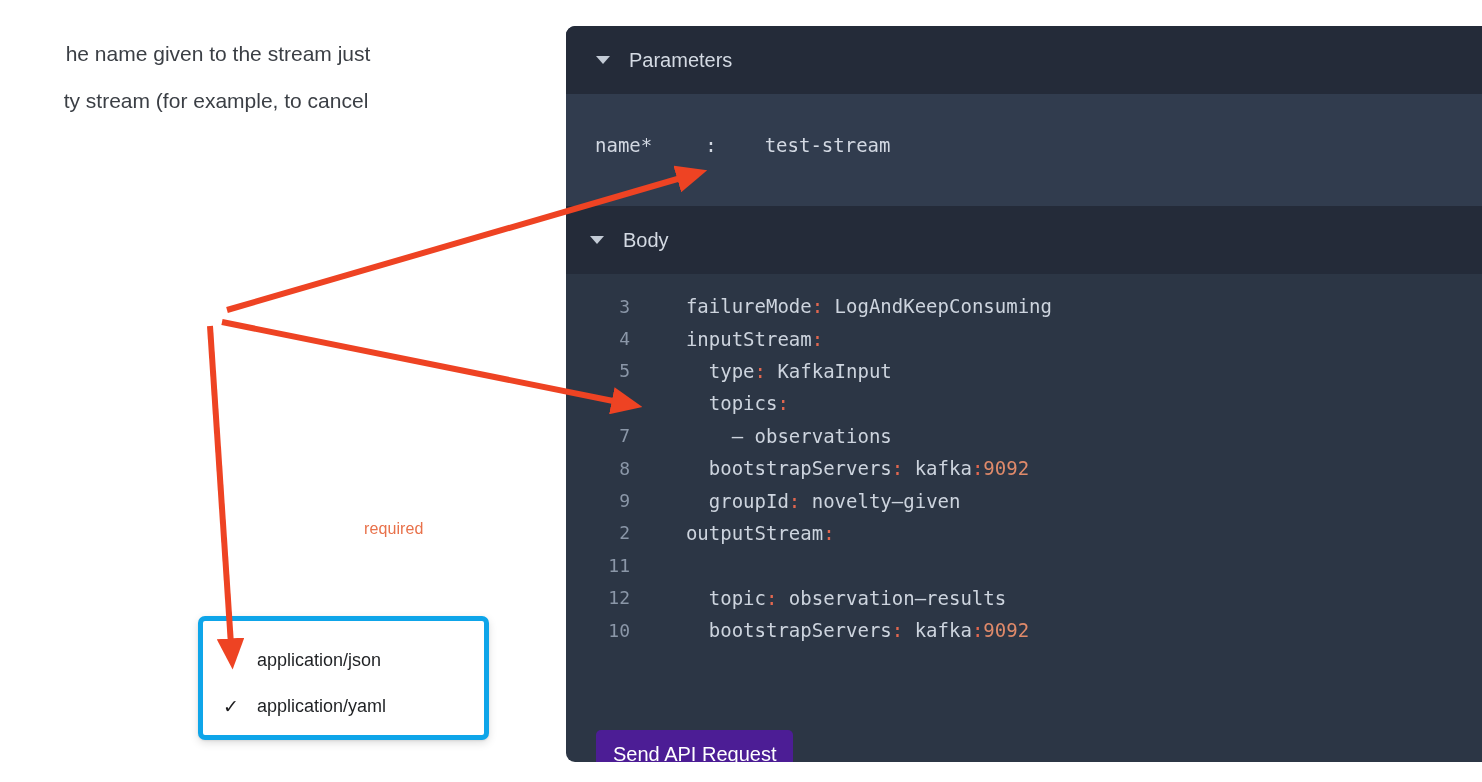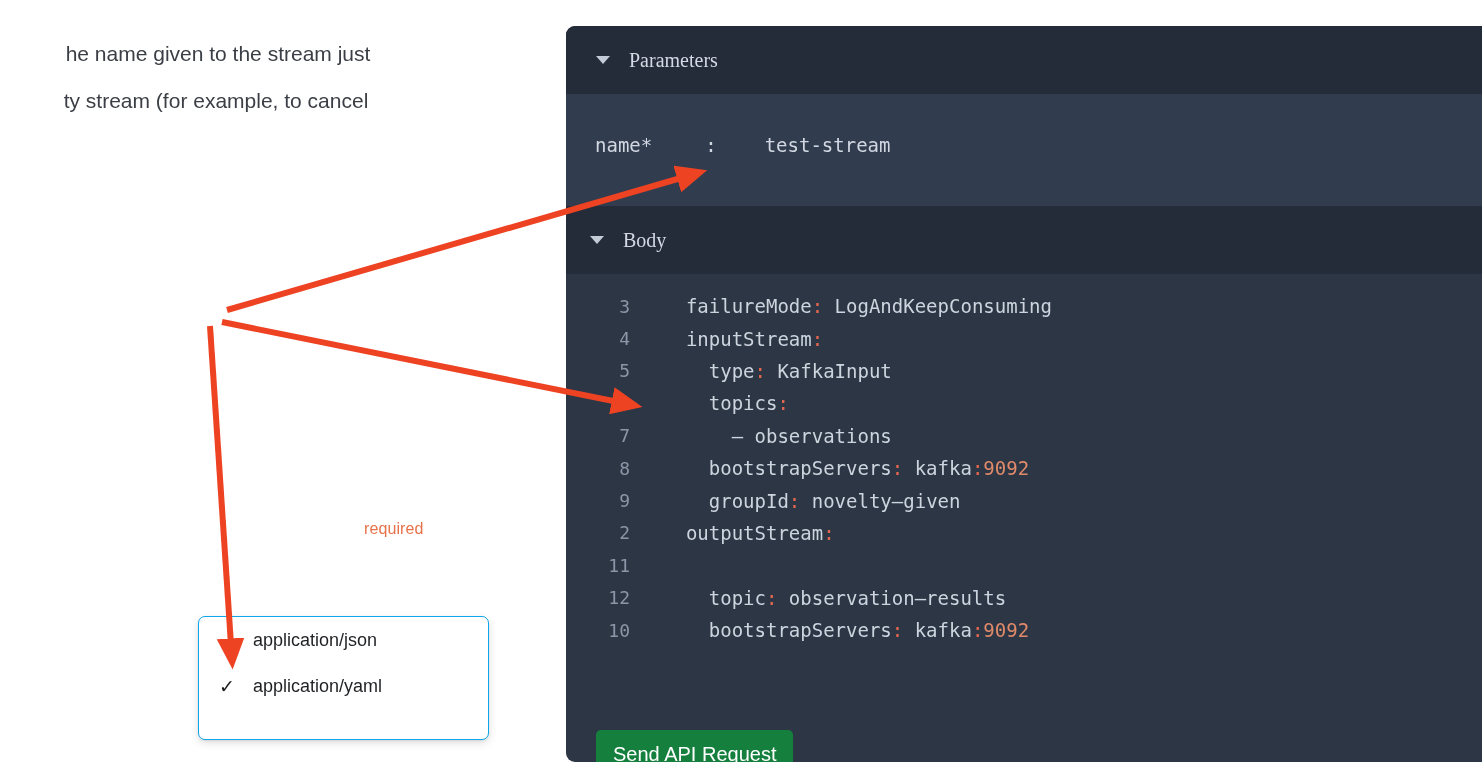--- a/index.html
+++ b/index.html
@@ -46,25 +46,25 @@
   }
 
   
   #dropdown-card {
     position: absolute;
     left: 198px;
     top: 616px;
     width: 291px;
     height: 124px;
     background: #ffffff;
-    border: 1px solid #0ea5e9;
+    border: 5px solid #0ea5e9;
     border-radius: 7px;
     box-shadow: 0 3px 9px rgba(0,0,0,.13), 0 1px 2px rgba(0,0,0,.08);
     box-sizing: border-box;
-    padding-top: 0;
+    padding-top: 16px;
   }
   .dd-item {
     height: 46px;
     display: flex;
     align-items: center;
     padding-left: 20px;
     box-sizing: border-box;
     cursor: default;
   }
   .dd-check {
@@ -104,21 +104,21 @@
     width: 0;
     height: 0;
     border-left: 7px solid transparent;
     border-right: 7px solid transparent;
     border-top: 8px solid #c3cbd6;
     margin-right: 19px;
   }
   .section-title {
     color: #d4dae3;
     font-size: 20px;
-    font-family: Liberation Serif, serif;
+    font-family: Liberation Sans, sans-serif;
   }
 
   
   #params-body {
     background: #313c4e;
     height: 112px;
     position: relative;
   }
   .param-row {
     position: absolute;
@@ -242,21 +242,21 @@
       <div class="code-line"><span class="ln">7</span><span class="code-text"><span class="tok-plain">      – observations</span></span></div>
       <div class="code-line"><span class="ln">8</span><span class="code-text"><span class="tok-plain">    bootstrapServers</span><span class="tok-punc">:</span><span class="tok-plain"> kafka</span><span class="tok-punc">:</span><span class="tok-num">9092</span></span></div>
       <div class="code-line"><span class="ln">9</span><span class="code-text"><span class="tok-plain">    groupId</span><span class="tok-punc">:</span><span class="tok-plain"> novelty–given</span></span></div>
       <div class="code-line"><span class="ln">2</span><span class="code-text"><span class="tok-plain">  outputStream</span><span class="tok-punc">:</span></span></div>
       <div class="code-line"><span class="ln">11</span></div>
       <div class="code-line"><span class="ln">12</span><span class="code-text"><span class="tok-plain">    topic</span><span class="tok-punc">:</span><span class="tok-plain"> observation–results</span></span></div>
       <div class="code-line"><span class="ln">10</span><span class="code-text"><span class="tok-plain">    bootstrapServers</span><span class="tok-punc">:</span><span class="tok-plain"> kafka</span><span class="tok-punc">:</span><span class="tok-num">9092</span></span></div>
     </div>
 
   <div id="send-row">
-    <button id="send-button" style="background: #15803d;">Send API Request</button>
+    <button id="send-button" style="background: #4c1d95;">Send API Request</button>
   </div>
 
 </div>
 
 <svg id="arrows" viewBox="0 0 1482 782" width="1482" height="782">
   <defs>
     <marker id="ah" markerWidth="5.2" markerHeight="4.6" refX="3.6" refY="2.3" orient="auto" markerUnits="strokeWidth">
       <path d="M0,0 L5.2,2.3 L0,4.6 z" fill="#ee4323"></path>
     </marker>
   </defs>

